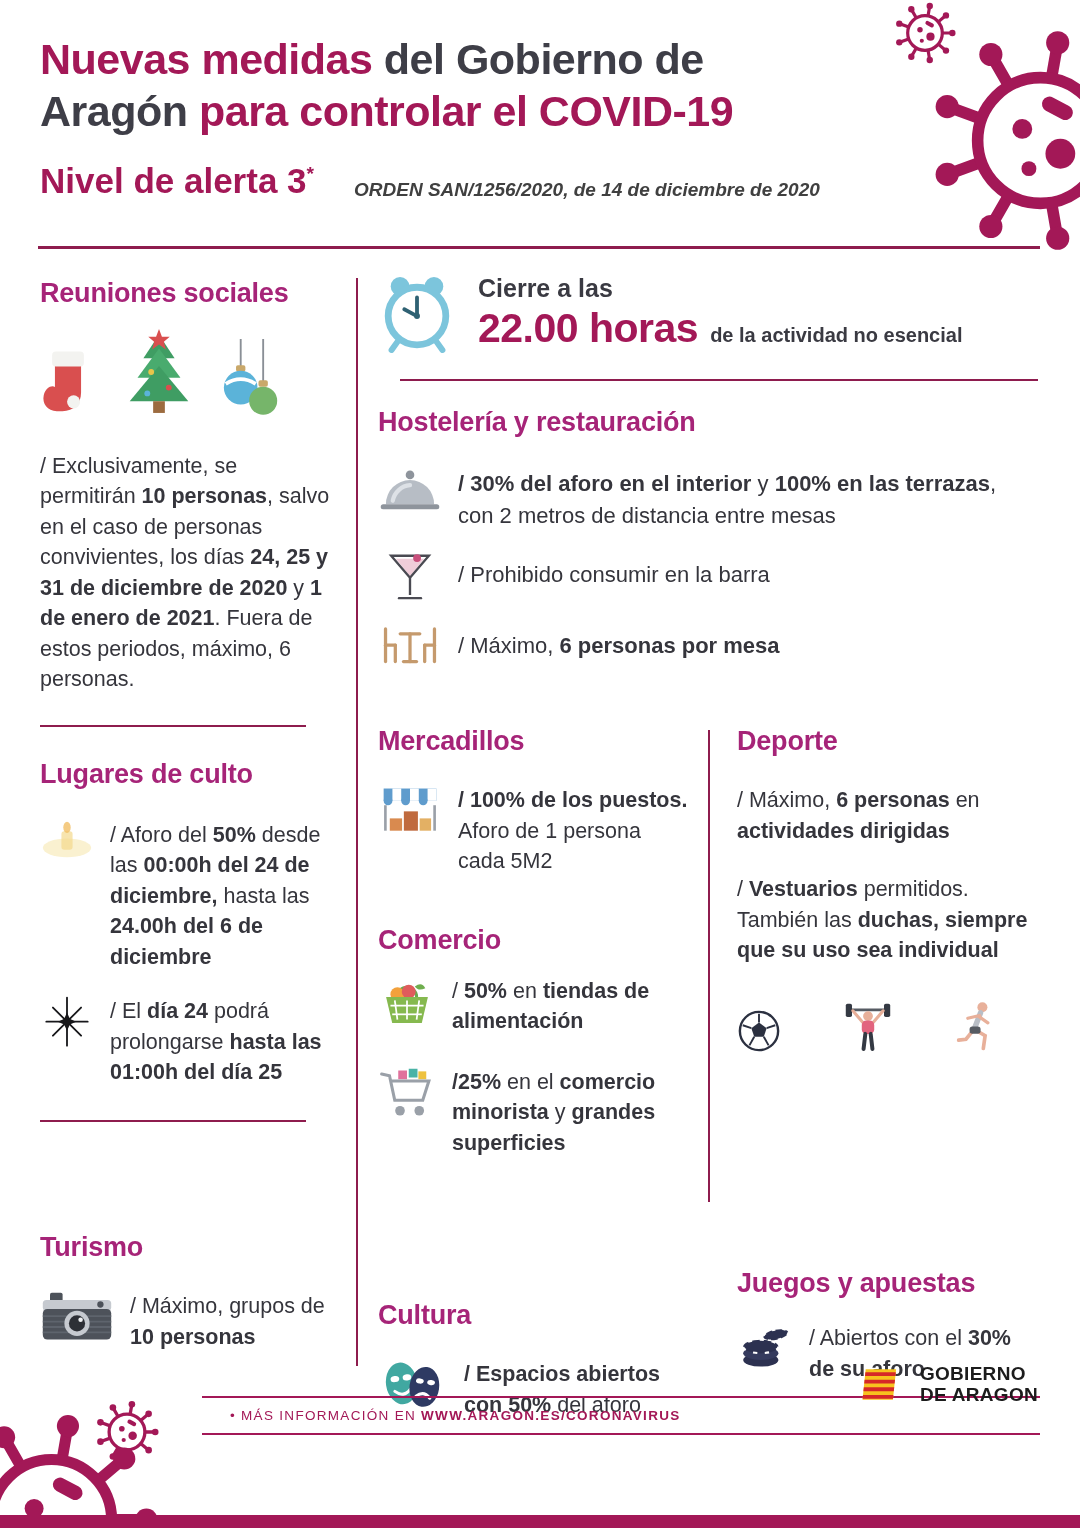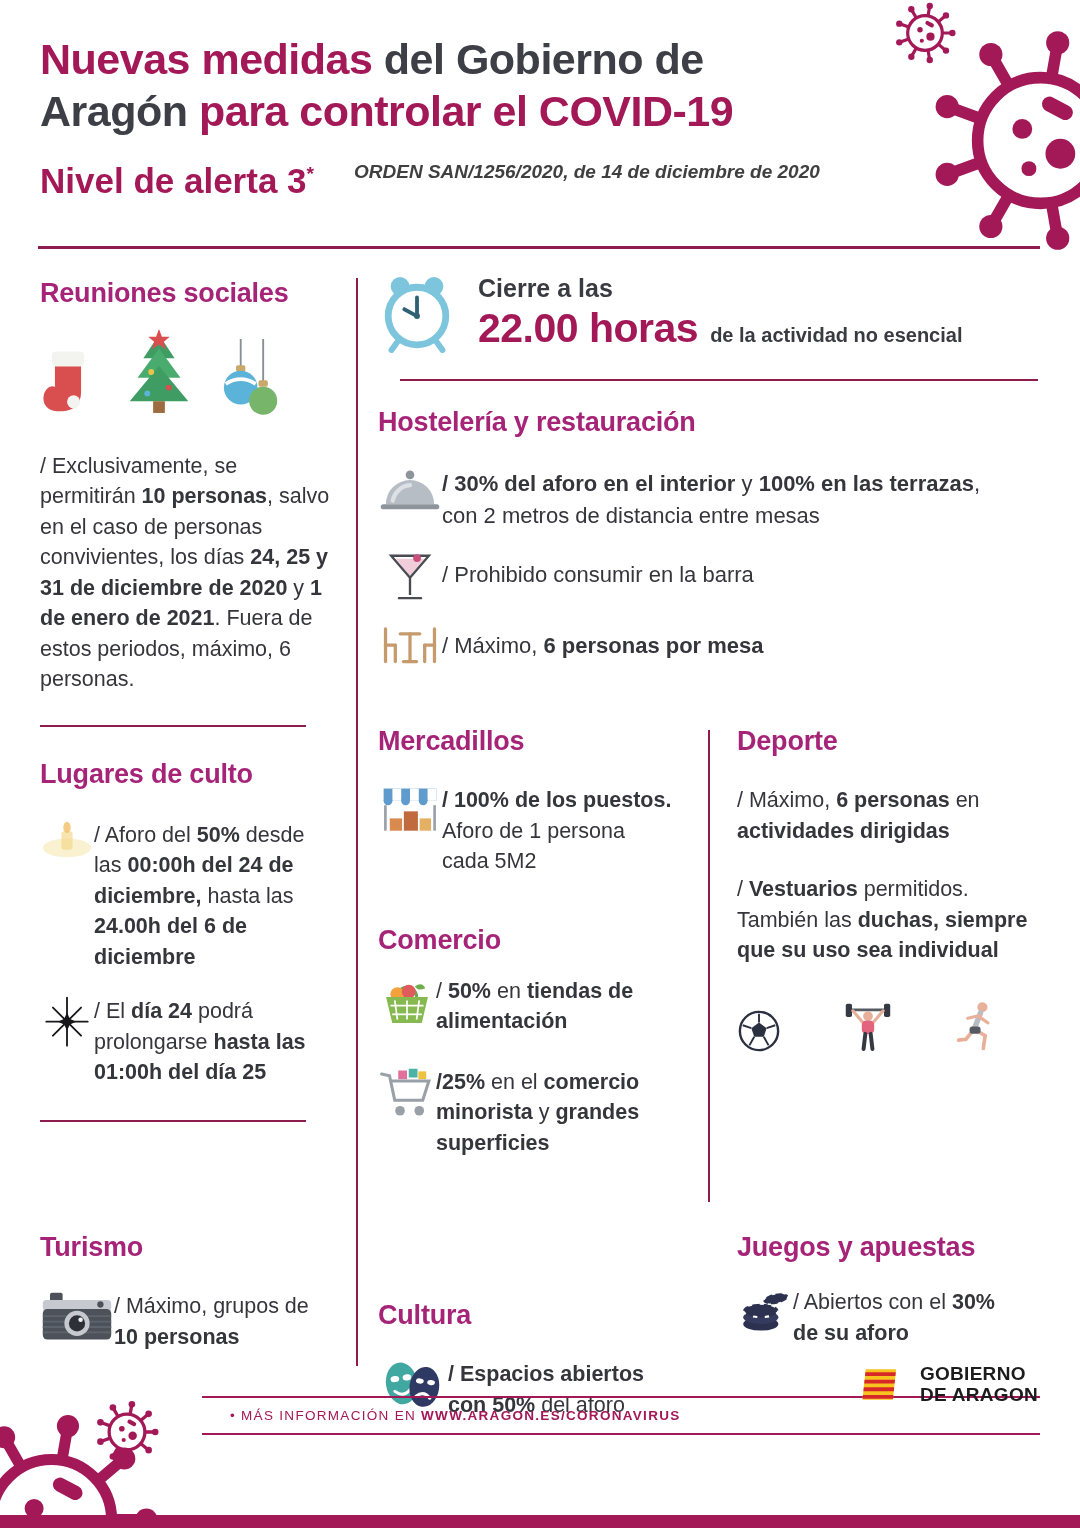--- a/index.html
+++ b/index.html
@@ -8,26 +8,26 @@
   *{margin:0;padding:0;box-sizing:border-box}
   body{font-family:"Liberation Sans","DejaVu Sans",sans-serif;background:#ffffff;color:var(--dark);}
   .page{position:relative;width:1080px;height:1528px;background:#fff;overflow:hidden}
   .abs{position:absolute}
   .b{font-weight:700}
   .a{color:var(--accent)}
   .rule{background:var(--rule);height:3px}
   .vrule{position:absolute;width:2px;background:var(--rule)}
   .h2{font-size:27px;font-weight:800;color:var(--heading);letter-spacing:-0.2px}
   .body-t{font-size:21.5px;line-height:1.42;color:var(--dark)}
-  .item{display:flex;align-items:flex-start}
+  .item{display:flex;gap:16px;align-items:flex-start}
   .icon-col{flex:0 0 64px;display:flex;justify-content:center}
   
   .title{font-size:43px;line-height:1.2;font-weight:600;color:#3e3e47;letter-spacing:-0.5px}
   .title .b{font-weight:800}
-  .alert-row{display:flex;align-items:flex-start;gap:40px;margin-top:24px}
+  .alert-row{display:flex;align-items:flex-end;gap:40px;margin-top:24px}
   .alert{font-size:35px;font-weight:600;color:var(--accent)}
   .alert sup{font-size:55%;vertical-align:super}
   .order{font-size:19px;font-style:italic;font-weight:700;color:#404040}
   
   .banner{display:flex;gap:22px;align-items:center}
   .banner-l1{font-size:25px;font-weight:800;color:#3a3a42}
   .banner-l2{display:flex;align-items:baseline;margin-top:2px}
   .banner-time{font-size:41px;font-weight:800;color:var(--accent);letter-spacing:-0.5px}
   .banner-suffix{font-size:20px;font-weight:800;color:#3a3a42;margin-left:12px}
   
@@ -370,21 +370,21 @@
             <ellipse cx="46" cy="26" rx="4.5" ry="3" fill="#fff"></ellipse>
               <ellipse cx="59" cy="26" rx="4.5" ry="3" fill="#fff"></ellipse>
             <path d="M44,44 q8,-8 16,0" fill="none" stroke="#fff" stroke-width="3.5" stroke-linecap="round"></path>
           </g>
         </svg>
       </span>
       <p class="body-t" style="width:226px"><span class="b">/ Espacios abiertos con 50%</span><span> del aforo</span></p>
     </div>
   </section>
 
-  <section class="abs" style="left:737px;top:1232px;width:303px">
+  <section class="abs" style="left:737px;top:1268px;width:303px">
     <div class="h2">Juegos y apuestas</div>
     <div class="item" style="margin-top:24px">
       <span class="icon-col" style="flex-basis:56px">
         <svg viewBox="0 0 62 56" width="52">
           <ellipse cx="26" cy="44" rx="21" ry="8" fill="#2c3150"></ellipse>
           <ellipse cx="26" cy="36" rx="21" ry="8" fill="#353b5e"></ellipse>
           <ellipse cx="26" cy="28" rx="21" ry="8" fill="#2c3150"></ellipse>
           <ellipse cx="26" cy="28" rx="21" ry="8" fill="none" stroke="#fff" stroke-width="2.5" stroke-dasharray="5 9"></ellipse>
           <ellipse cx="44" cy="14" rx="15" ry="6" fill="#2c3150" transform="rotate(-12 44 14)"></ellipse>
           <ellipse cx="44" cy="14" rx="15" ry="6" fill="none" stroke="#fff" stroke-width="2" stroke-dasharray="4 8" transform="rotate(-12 44 14)"></ellipse>

